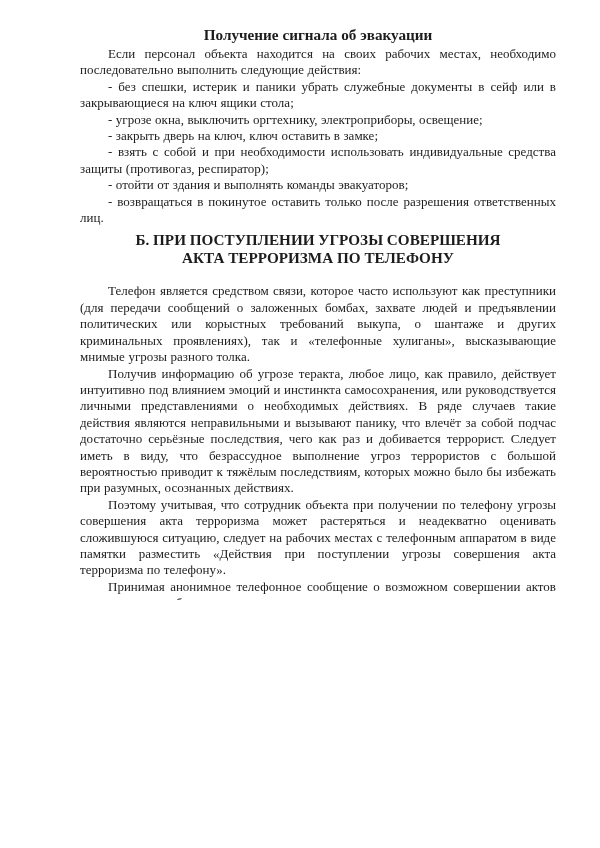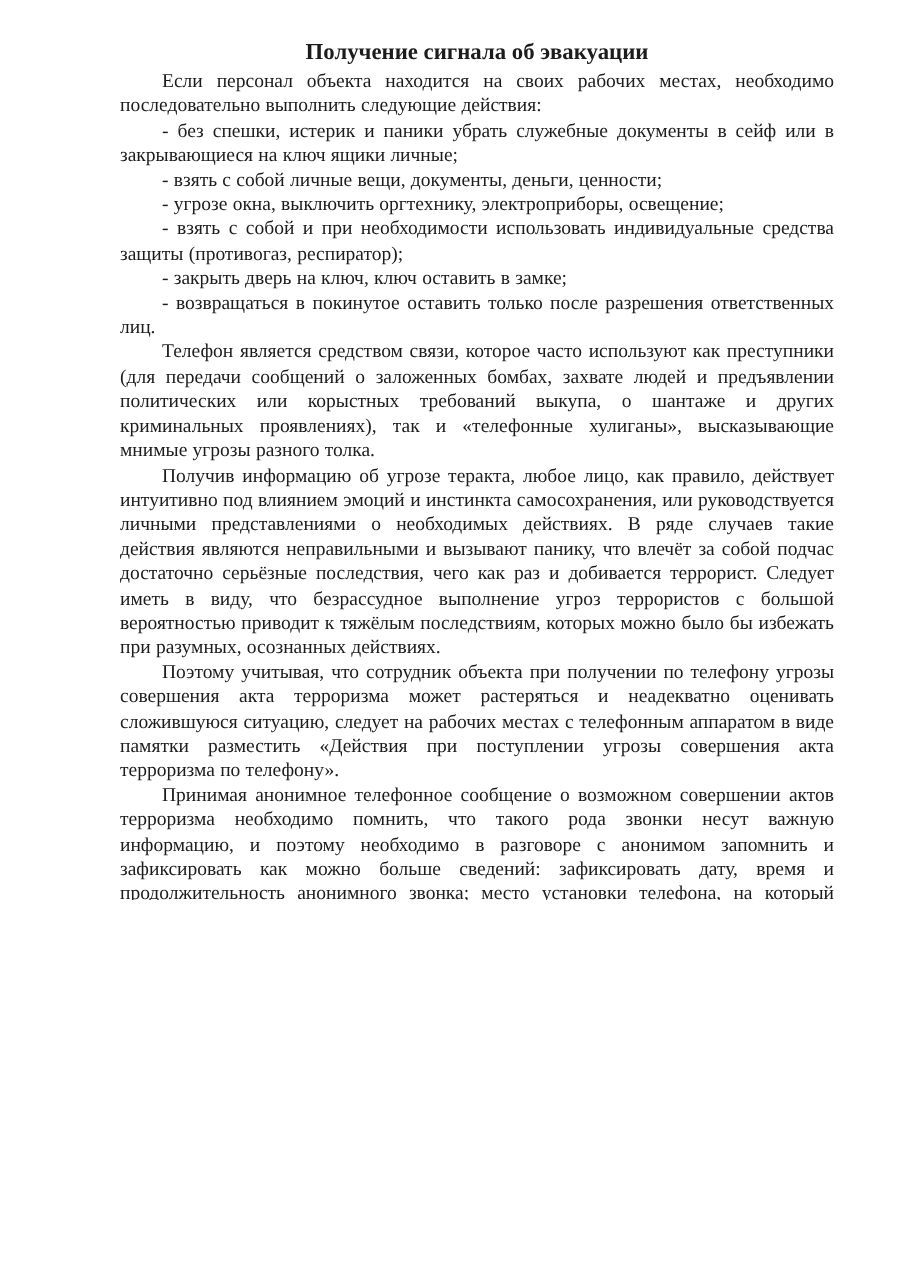--- a/index.html
+++ b/index.html
@@ -57,27 +57,31 @@
 </head>
 <body>
 
 <div class="page">
   <div class="content">
 
     <h1 class="doc-title">Получение сигнала об эвакуации</h1>
 
     <p class="body-par">Если персонал объекта находится на своих рабочих местах, необходимо последовательно выполнить следующие действия:</p>
 
-    <p class="body-par">- без спешки, истерик и паники убрать служебные документы в сейф или в закрывающиеся на ключ ящики личные;</p>
-    <p class="body-par">- взять с собой личные вещи, документы, деньги, ценности;</p>
+    <p class="body-par">- без спешки, истерик и паники убрать служебные документы в сейф или в закрывающиеся на ключ ящики стола;</p>
     <p class="body-par">- угрозе окна, выключить оргтехнику, электроприборы, освещение;</p>
+    <p class="body-par">- закрыть дверь на ключ, ключ оставить в замке;</p>
     <p class="body-par">- взять с собой и при необходимости использовать индивидуальные средства защиты (противогаз, респиратор);</p>
-    <p class="body-par">- закрыть дверь на ключ, ключ оставить в замке;</p>
+    <p class="body-par">- отойти от здания и выполнять команды эвакуаторов;</p>
     <p class="body-par">- возвращаться в покинутое оставить только после разрешения ответственных лиц.</p>
 
+    <div class="section-heading">
+      <div>Б. ПРИ ПОСТУПЛЕНИИ УГРОЗЫ СОВЕРШЕНИЯ</div>
+      <div>АКТА ТЕРРОРИЗМА ПО ТЕЛЕФОНУ</div>
+    </div>
 
     <p class="body-par">Телефон является средством связи, которое часто используют как преступники (для передачи сообщений о заложенных бомбах, захвате людей и предъявлении политических или корыстных требований выкупа, о шантаже и других криминальных проявлениях), так и «телефонные хулиганы», высказывающие мнимые угрозы разного толка.</p>
     <p class="body-par">Получив информацию об угрозе теракта, любое лицо, как правило, действует интуитивно под влиянием эмоций и инстинкта самосохранения, или руководствуется личными представлениями о необходимых действиях. В ряде случаев такие действия являются неправильными и вызывают панику, что влечёт за собой подчас достаточно серьёзные последствия, чего как раз и добивается террорист. Следует иметь в виду, что безрассудное выполнение угроз террористов с большой вероятностью приводит к тяжёлым последствиям, которых можно было бы избежать при разумных, осознанных действиях.</p>
     <p class="body-par">Поэтому учитывая, что сотрудник объекта при получении по телефону угрозы совершения акта терроризма может растеряться и неадекватно оценивать сложившуюся ситуацию, следует на рабочих местах с телефонным аппаратом в виде памятки разместить «Действия при поступлении угрозы совершения акта терроризма по телефону».</p>
     <p class="body-par">Принимая анонимное телефонное сообщение о возможном совершении актов терроризма необходимо помнить, что такого рода звонки несут важную информацию, и поэтому необходимо в разговоре с анонимом запомнить и зафиксировать как можно больше сведений: зафиксировать дату, время и продолжительность анонимного звонка; место установки телефона, на который проследовал звонок, его номер, принадлежность конкретному подразделению и сотруднику.</p>
     <p class="body-par">При получении анонимного звонка необходимо предпринять передачи</p>
 
   </div>
 
   <div class="page-footer">4</div>

